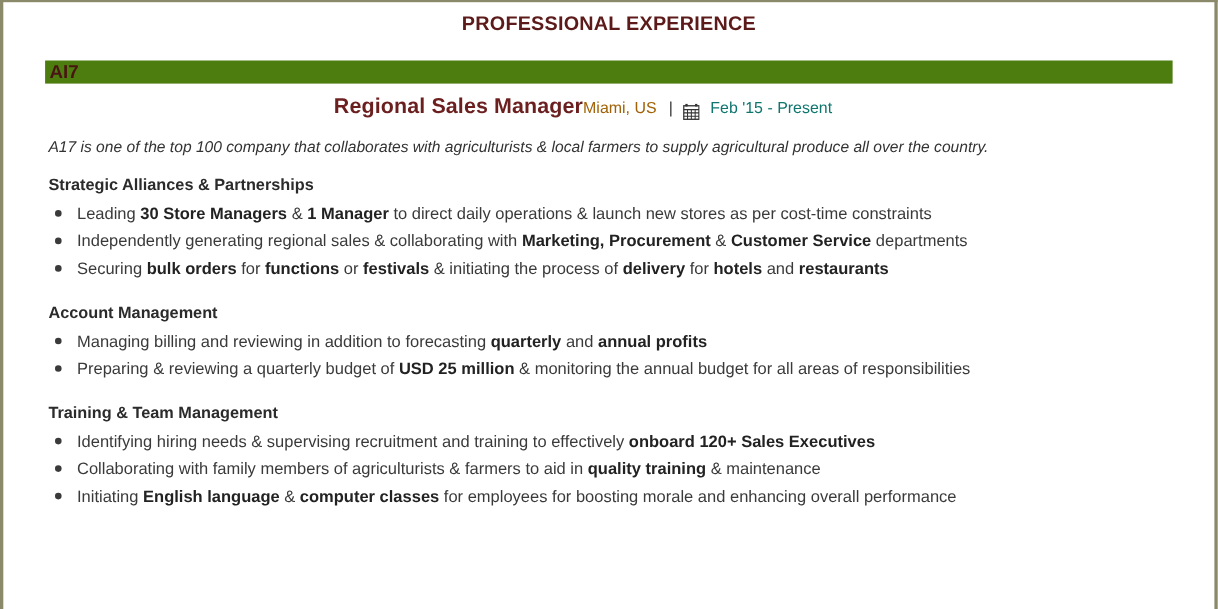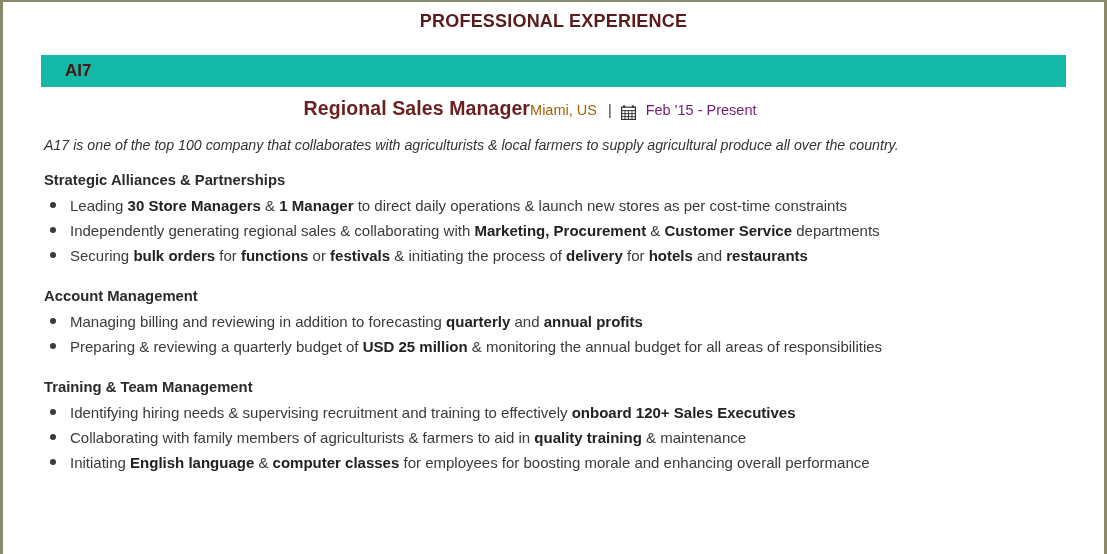--- a/index.html
+++ b/index.html
@@ -30,25 +30,25 @@
     color: #5c1a1a;
     font-size: 18px;
     font-weight: bold;
     letter-spacing: 0.2px;
     padding-top: 7px;
     line-height: 24px;
   }
   
   .company-bar {
     margin: 22px 38px 0 38px;
-    background: #14b8a6;
-    height: 32px;
+    background: #4d7c0f;
+    height: 21px;
     display: flex;
     align-items: center;
-    padding-left: 24px;
+    padding-left: 4px;
   }
   .company-name {
     color: #4a1414;
     font-weight: bold;
     font-size: 17px;
   }
   
   .role-row {
     display: flex;
     align-items: baseline;
@@ -75,21 +75,21 @@
     font-weight: normal;
   }
   .cal-icon {
     display: inline-block;
     width: 15px;
     height: 15px;
     margin-right: 10px;
     position: relative;
     top: 2px;
   }
-  .meta-dates { color: #701a75; }
+  .meta-dates { color: #0f766e; }
   
   .company-desc {
     margin: 12px 41px 0 41px;
     font-style: italic;
     font-size: 14.2px;
     color: #333333;
     line-height: 18px;
   }
   
   .block { margin: 18px 41px 0 41px; }

